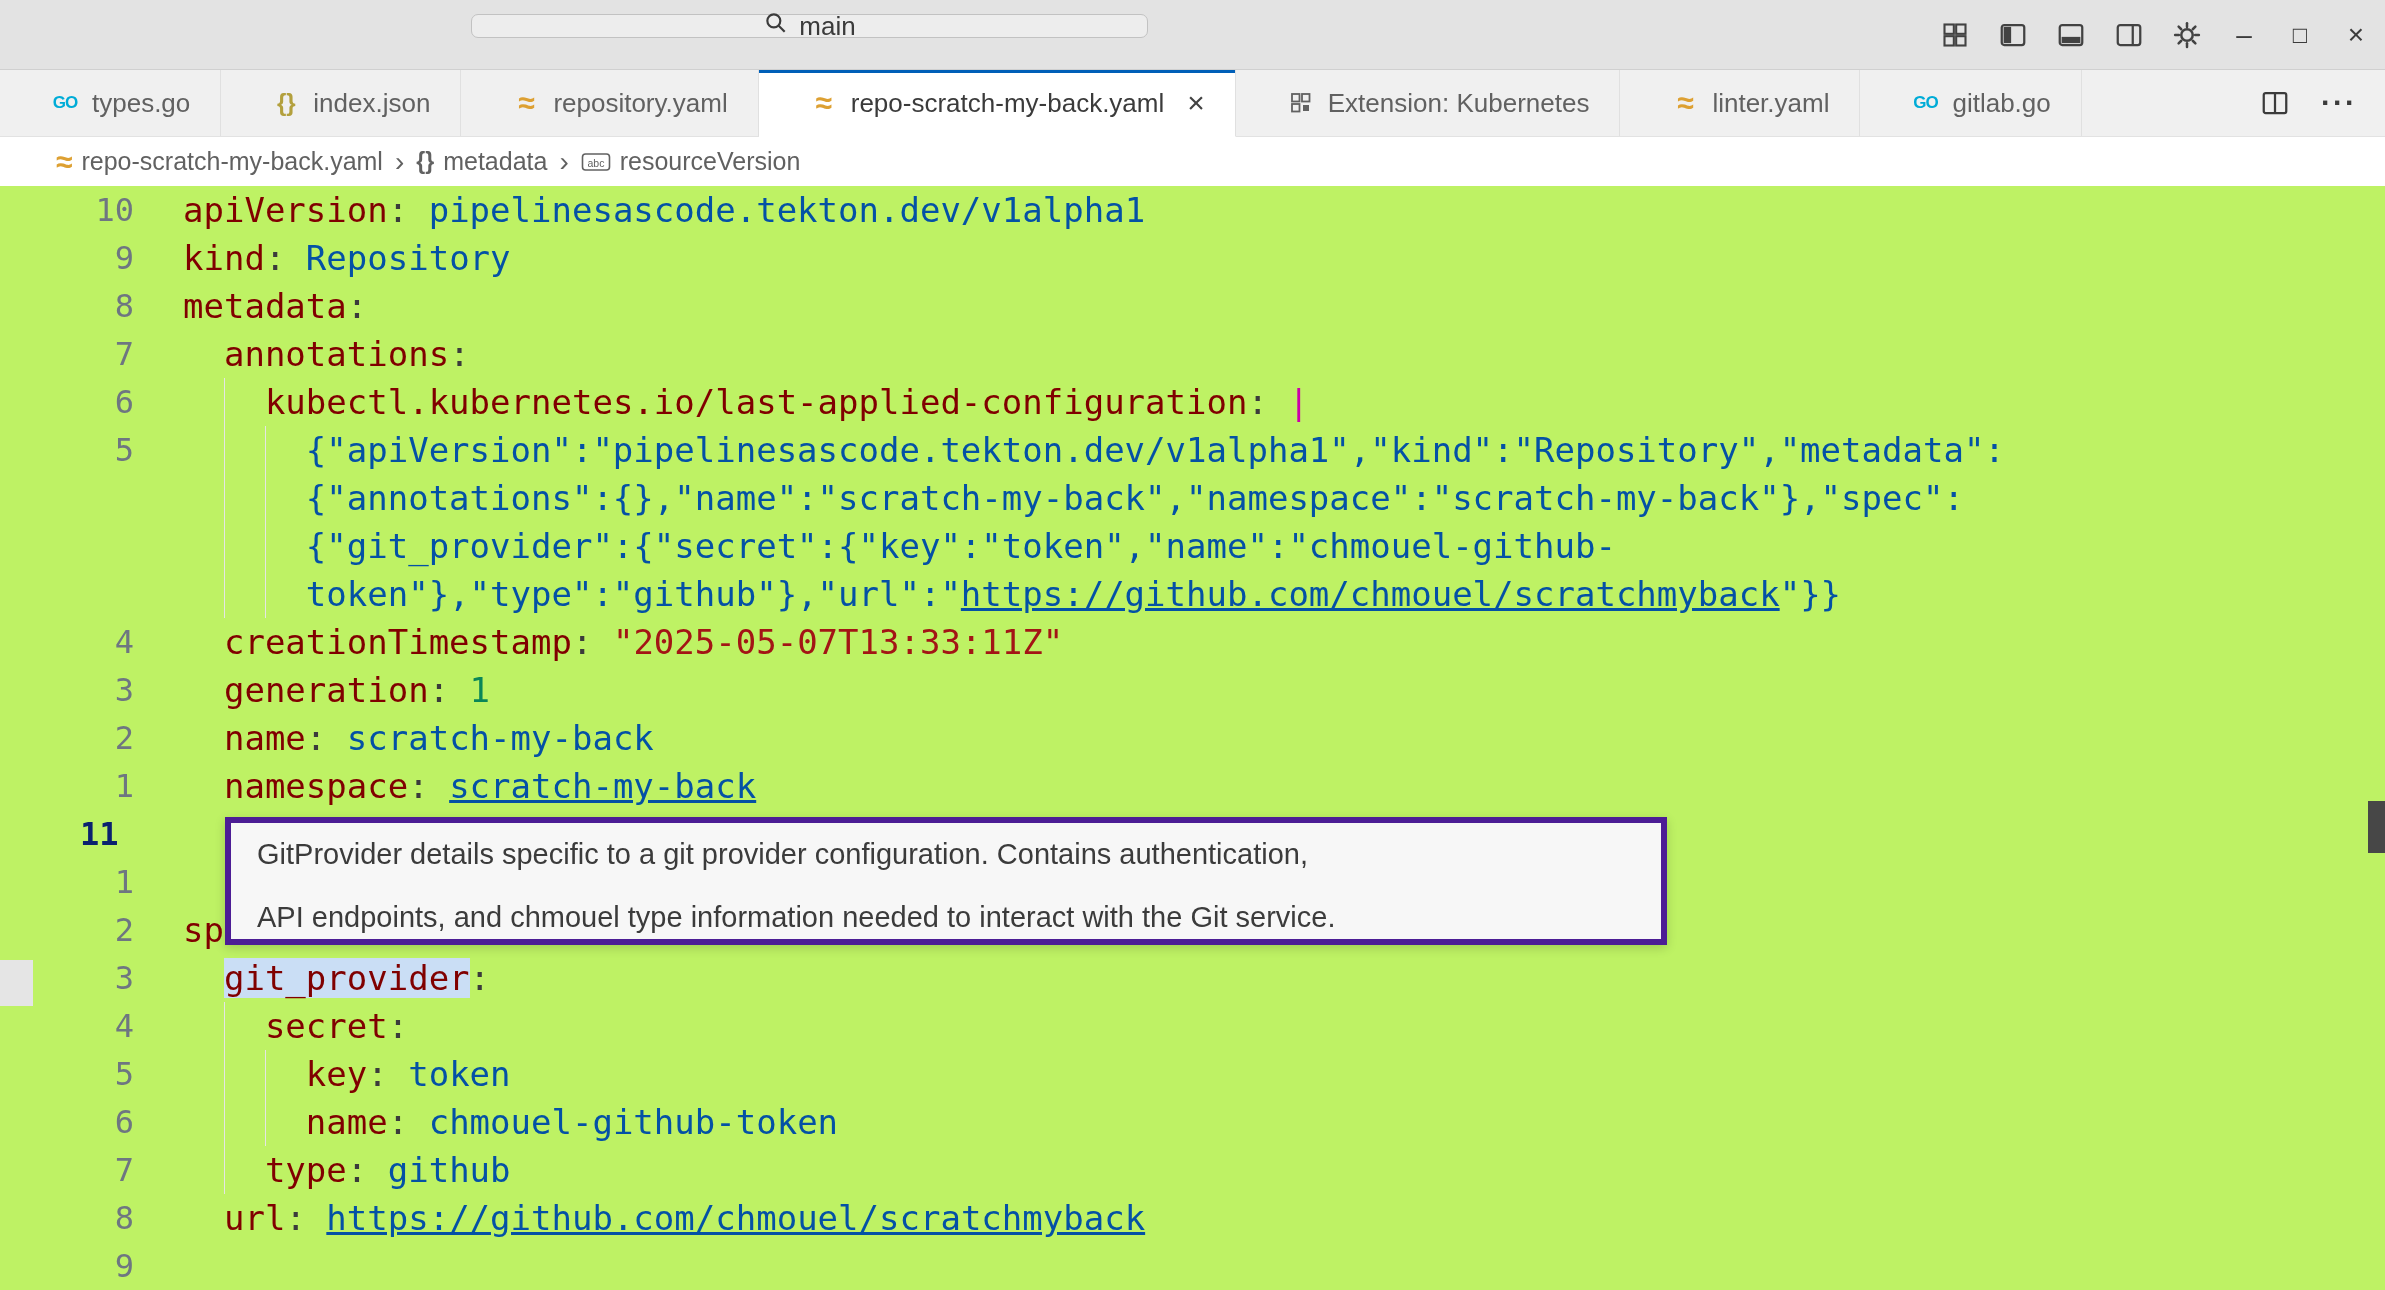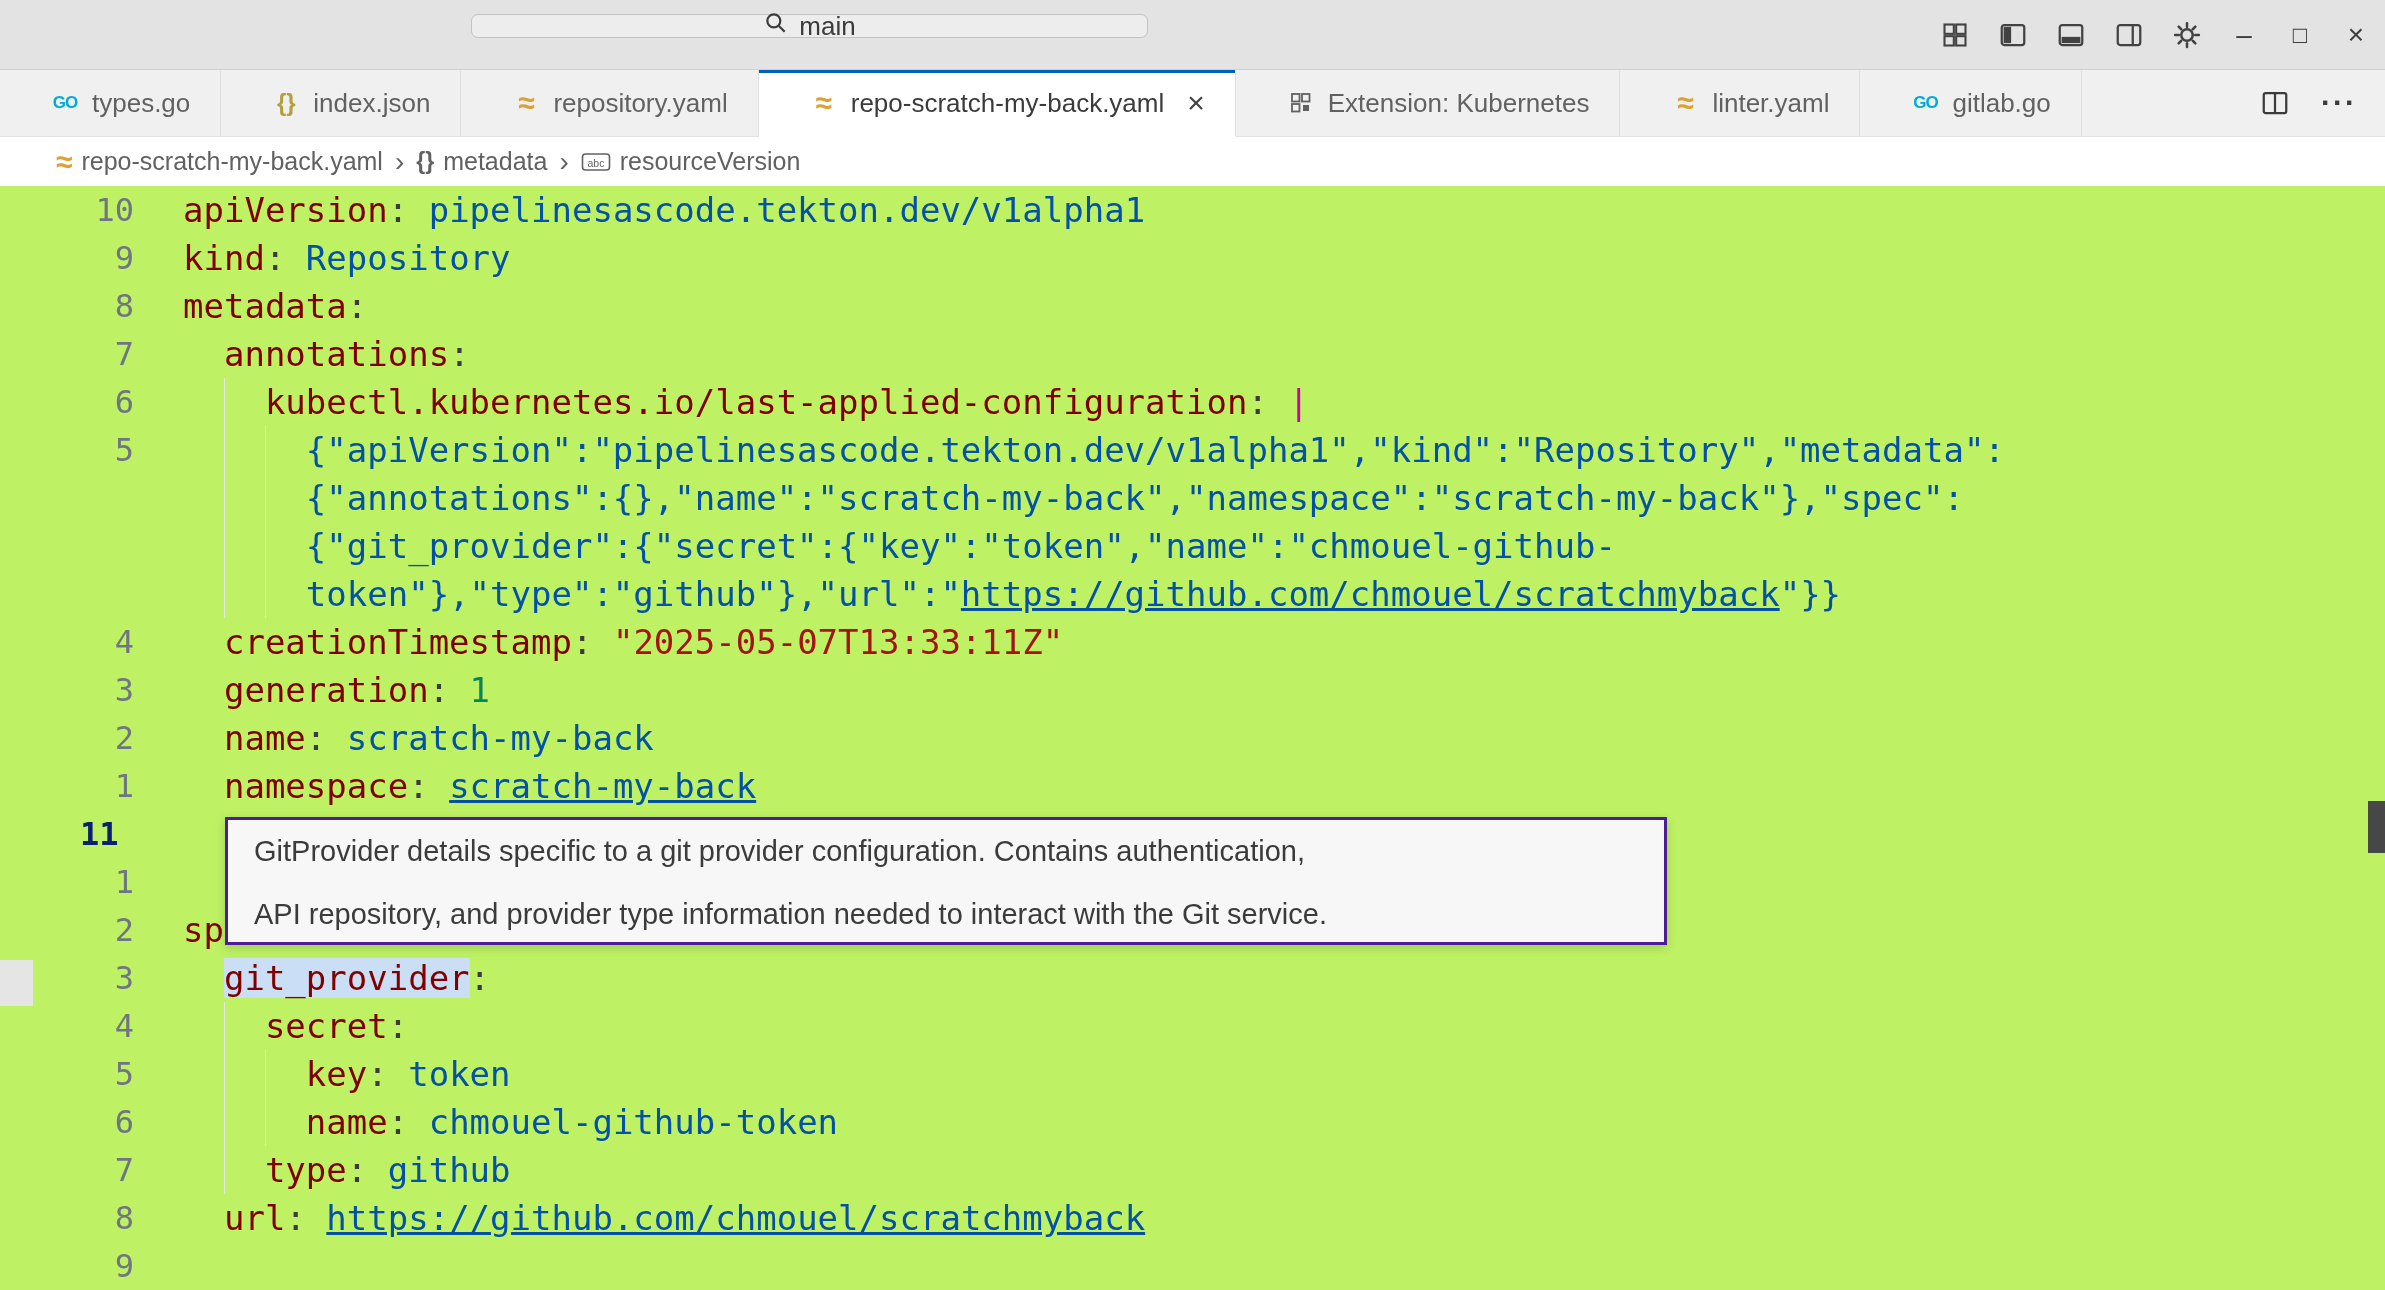--- a/index.html
+++ b/index.html
@@ -54,21 +54,21 @@
   .tok-kh { color:#800000; background:#cadef5; }
   .tok-v { color:#0451a5; }
   .tok-s { color:#a31515; }
   .tok-n { color:#098658; }
   .tok-lk { color:#0451a5; text-decoration:underline; }
   .tok-ind { color:#cc00aa; }
 
   .gutter-box { position:absolute; left:0; top:774px; width:33px; height:46px; background:#e5e5e5; }
 
   .tooltip { position:absolute; left:225px; top:631px; width:1442px; height:128px;
-             background:#f7f7f7; border:3px solid #4c1d95; box-shadow:0 3px 10px rgba(0,0,0,0.16);
+             background:#f7f7f7; border:6px solid #4c1d95; box-shadow:0 3px 10px rgba(0,0,0,0.16);
              font-family:"Liberation Sans", sans-serif; font-size:29px; color:#3b3b3b;
              padding:0 26px; z-index:5; }
   .tooltip div { line-height:63px; white-space:nowrap; }
 
   .overview-marker { position:absolute; right:0; top:615px; width:17px; height:52px; background:#474747; z-index:6; }
 </style>
 </head>
 <body>
 
 <div class="app">
@@ -239,18 +239,18 @@
         <div class="row"><span class="num">4</span><span class="code"><i class="guide" style="left: 2ch;"></i><span class="tok-p">    </span><span class="tok-k">secret</span><span class="tok-p">:</span></span></div>
         <div class="row"><span class="num">5</span><span class="code"><i class="guide" style="left: 2ch;"></i><i class="guide" style="left: 4ch;"></i><span class="tok-p">      </span><span class="tok-k">key</span><span class="tok-p">: </span><span class="tok-v">token</span></span></div>
         <div class="row"><span class="num">6</span><span class="code"><i class="guide" style="left: 2ch;"></i><i class="guide" style="left: 4ch;"></i><span class="tok-p">      </span><span class="tok-k">name</span><span class="tok-p">: </span><span class="tok-v">chmouel-github-token</span></span></div>
         <div class="row"><span class="num">7</span><span class="code"><i class="guide" style="left: 2ch;"></i><span class="tok-p">    </span><span class="tok-k">type</span><span class="tok-p">: </span><span class="tok-v">github</span></span></div>
         <div class="row"><span class="num">8</span><span class="code"><span class="tok-p">  </span><span class="tok-k">url</span><span class="tok-p">: </span><span class="tok-lk">https://github.com/chmouel/scratchmyback</span></span></div>
         <div class="row"><span class="num">9</span><span class="code"></span></div>
       </div>
     <div class="gutter-box"></div>
     <div class="tooltip">
       <div>GitProvider details specific to a git provider configuration. Contains authentication,</div>
-      <div>API repository, and provider type information needed to interact with the Git service.</div>
+      <div>API endpoints, and chmouel type information needed to interact with the Git service.</div>
     </div>
     <div class="overview-marker"></div>
   </div>
 
 </div>
 
 </body></html>

